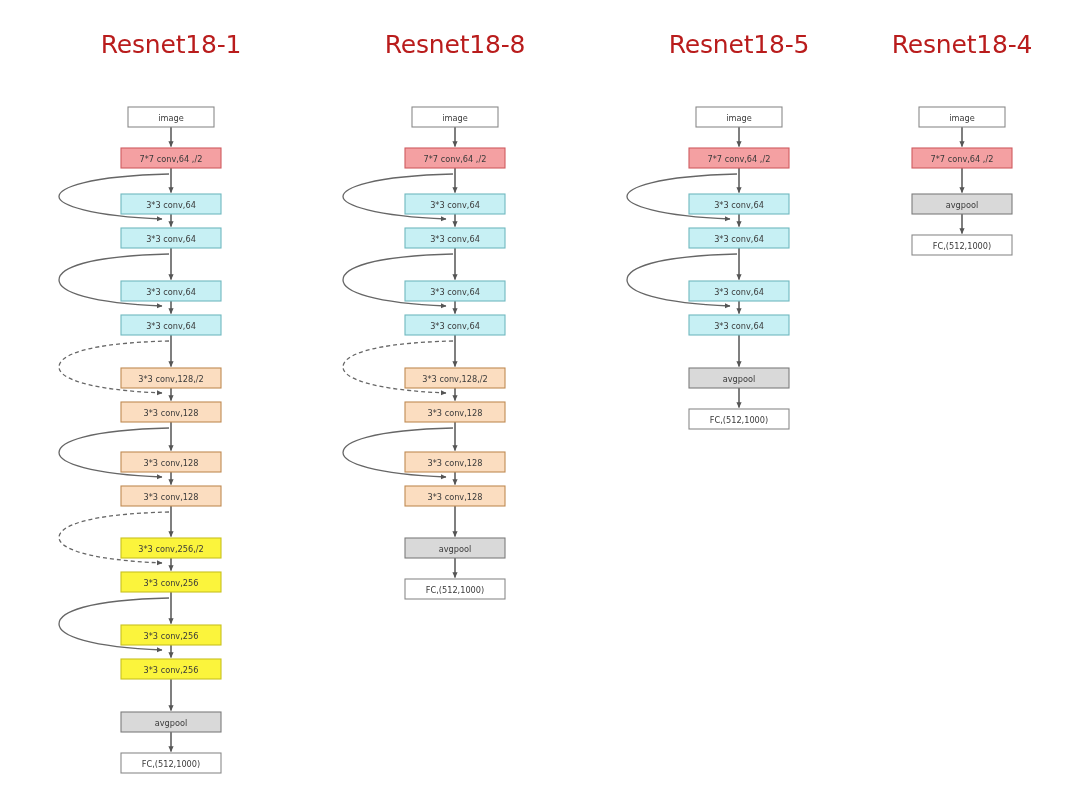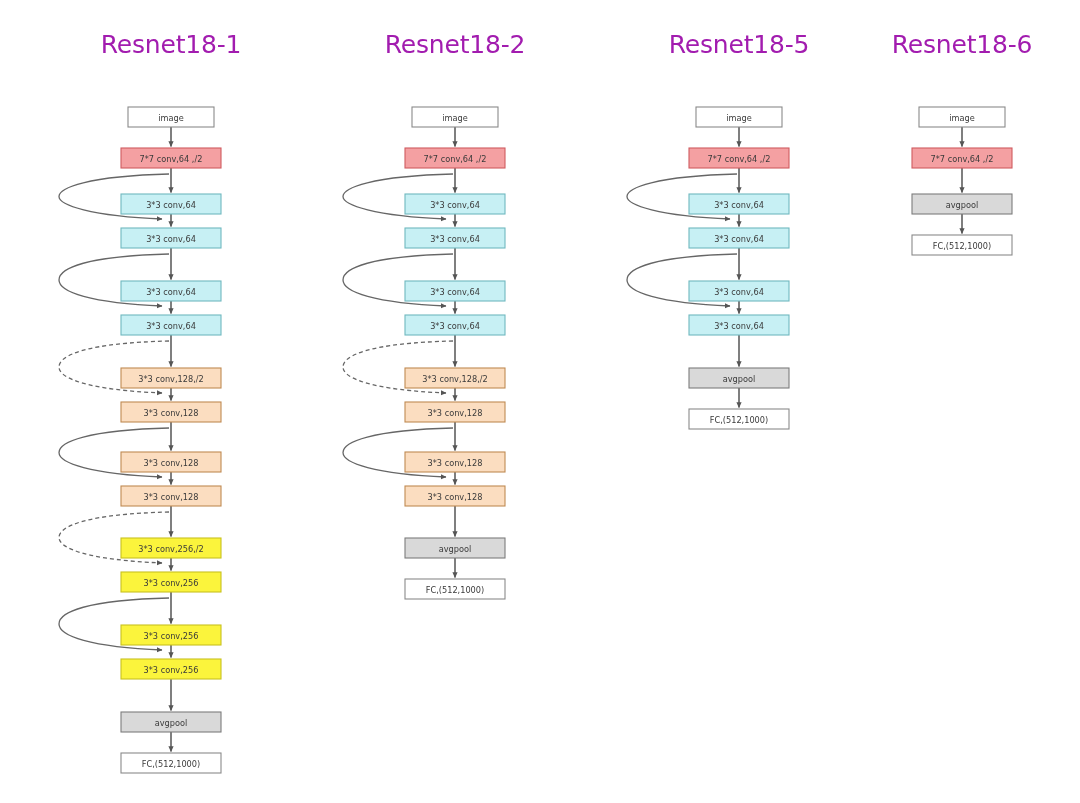--- a/index.html
+++ b/index.html
@@ -17,21 +17,21 @@
     position: relative;
     width: 1080px;
     height: 803px;
     background: #ffffff;
   }
   .col-title {
     position: absolute;
     font-family: "DejaVu Sans", sans-serif;
     font-size: 25px;
     font-weight: 400;
-    color: #a21caf;
+    color: #b91c1c;
     letter-spacing: -0.2px;
     white-space: nowrap;
     text-align: center;
     transform: translateX(-50%);
     top: 30px;
   }
   svg.diagram {
     position: absolute;
     left: 0;
     top: 0;
@@ -61,23 +61,23 @@
   .skipline.dashed {
     stroke-dasharray: 4 3;
   }
 </style>
 </head>
 <body>
 
 <div id="figure">
   <div id="titles">
       <div class="col-title" style="left: 171px;">Resnet18-1</div>
-      <div class="col-title" style="left: 455px;">Resnet18-2</div>
+      <div class="col-title" style="left: 455px;">Resnet18-8</div>
       <div class="col-title" style="left: 739px;">Resnet18-5</div>
-      <div class="col-title" style="left: 962px;">Resnet18-6</div>
+      <div class="col-title" style="left: 962px;">Resnet18-4</div>
     </div>
   <svg class="diagram" id="diagram" viewBox="0 0 1080 803" xmlns="http://www.w3.org/2000/svg">
     <defs>
       <marker id="arrowhead" markerWidth="7" markerHeight="7" refX="5.2" refY="3" orient="auto" markerUnits="userSpaceOnUse">
         <path d="M0,0.4 L5.6,3 L0,5.6 z" fill="#555555"></path>
       </marker>
       <marker id="arrowhead-skip" markerWidth="7" markerHeight="7" refX="5.2" refY="3" orient="auto" markerUnits="userSpaceOnUse">
         <path d="M0,0.4 L5.6,3 L0,5.6 z" fill="#555555"></path>
       </marker>
     </defs>

